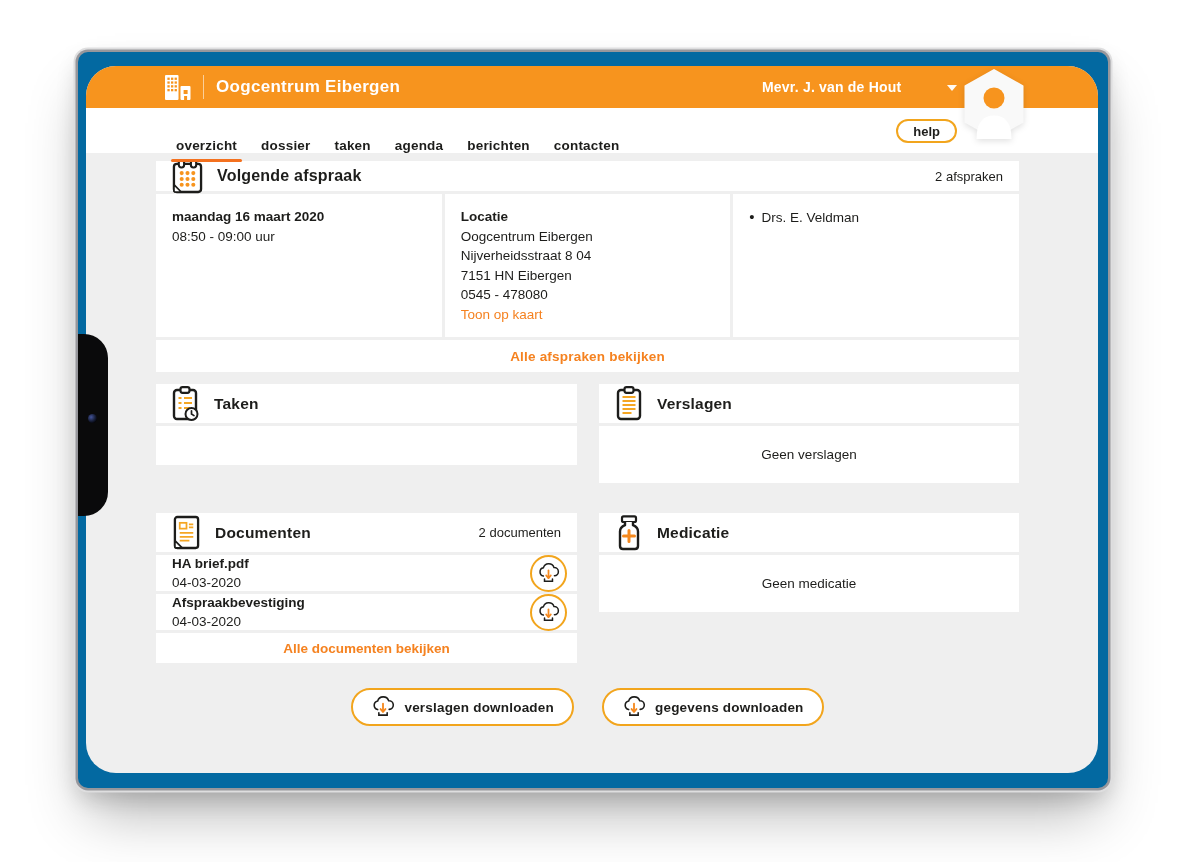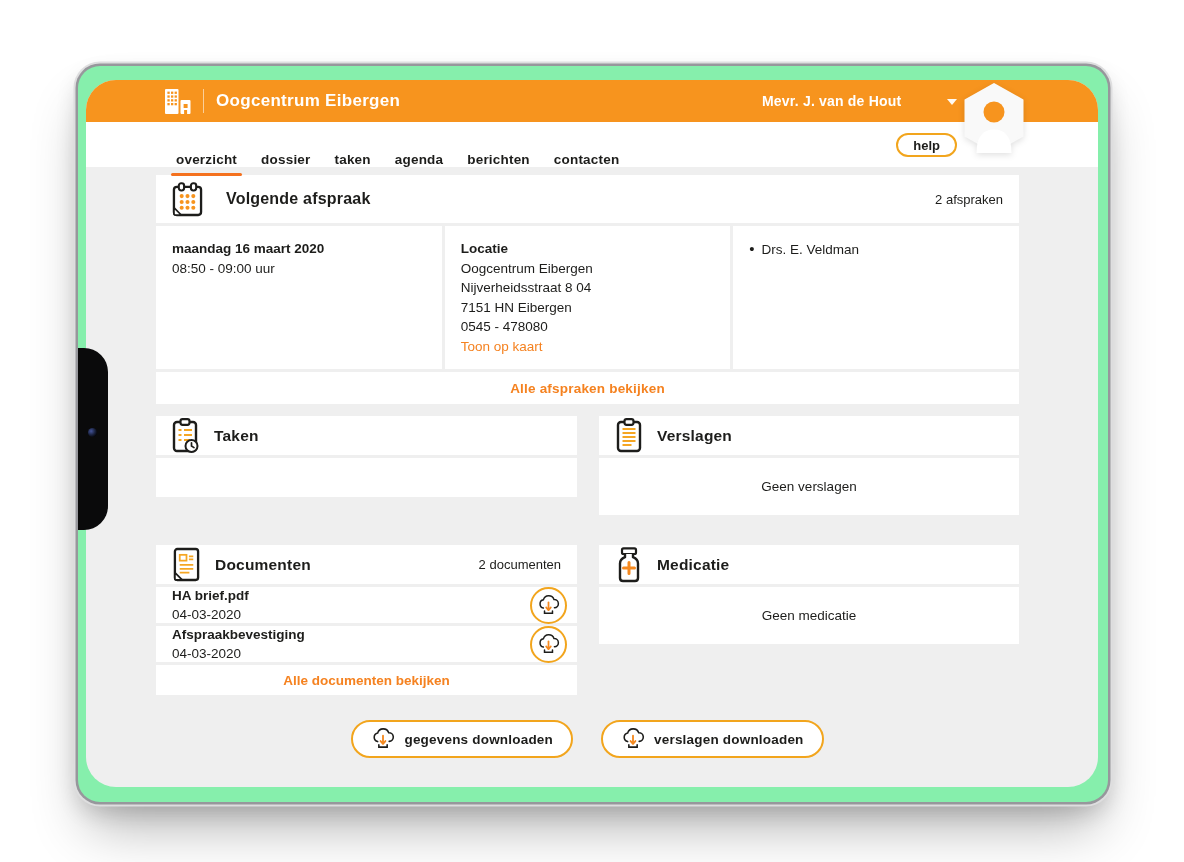--- a/index.html
+++ b/index.html
@@ -1,22 +1,22 @@
 <!DOCTYPE html>
 <html><head>
 <meta charset="utf-8">
 <style>
   html,body{margin:0;padding:0;background:#ffffff;}
   *{box-sizing:border-box;}
   .stage{position:relative;width:1184px;height:862px;background:#fff;overflow:hidden;
          font-family:"Liberation Sans","DejaVu Sans",sans-serif;color:#1d1d1b;}
 
   
-  .tablet{position:absolute;left:78px;top:66px;width:1030px;height:736px;
-          background:#86efac;border-radius:22px;
+  .tablet{position:absolute;left:78px;top:52px;width:1030px;height:736px;
+          background:#0369a1;border-radius:10px;
           box-shadow:0 0 0 2.5px #97979c,0 0 0 4.5px #dededf,
                      0 34px 55px -10px rgba(0,0,0,.30),0 10px 22px rgba(0,0,0,.16);}
   .screen{position:absolute;left:8px;top:14px;width:1012px;height:707px;
           background:#efefef;border-radius:30px;overflow:hidden;}
   .camera-bump{position:absolute;left:0;top:282px;width:30px;height:182px;
           background:#0a0a0b;border-radius:0 24px 24px 0;}
   .camera-dot{position:absolute;left:10px;top:80px;width:9px;height:9px;border-radius:50%;
           background:radial-gradient(circle at 35% 35%,#44549a 0%,#1b2340 45%,#05060c 75%);}
 
   
@@ -36,21 +36,21 @@
           padding-left:90px;gap:24px;}
   .tab{position:relative;font-size:13.5px;font-weight:700;letter-spacing:.2px;cursor:pointer;}
   .tab.active::after{content:"";position:absolute;left:-5px;right:-5px;bottom:-9px;height:3.5px;
           background:#f4711f;border-radius:2px;}
   .help-btn{position:absolute;right:141px;top:11px;height:24px;padding:0 15px;
           border:2px solid #f2a51d;border-radius:13px;background:#fff;
           font-size:13px;font-weight:700;color:#1d1d1b;display:flex;align-items:center;cursor:pointer;}
 
   
   .content{padding:8px 79px 0 70px;}
-  .card-head{height:48px;display:flex;align-items:center;padding:0 16px;background:#fff;gap:9px;}
+  .card-head{height:30px;display:flex;align-items:center;padding:0 16px;background:#fff;}
   .card-head .ttl{font-size:16px;font-weight:700;letter-spacing:.2px;margin-left:14px;}
   .card-head .count{margin-left:auto;font-size:13px;color:#1d1d1b;}
   .gap3{height:3px;}
 
   .appt-cols{display:grid;grid-template-columns:1fr 1fr 1fr;column-gap:3px;}
   .appt-col{background:#fff;min-height:137px;padding:13px 16px;font-size:13.5px;line-height:19.5px;}
   .b{font-weight:700;}
   .maplink{color:#f58220;cursor:pointer;display:inline-block;}
   .view-all{height:32px;background:#fff;display:flex;align-items:center;justify-content:center;
             color:#f58220;font-size:13.5px;font-weight:700;letter-spacing:.2px;cursor:pointer;}
@@ -306,32 +306,32 @@
         <div class="footer-btns">
           <button class="pill-btn">
             <span style="display:flex;">
               <svg width="24" height="24" viewBox="0 0 26 26">
                 <path d="M7.2 15.8 A4.7 4.7 0 0 1 7.2 6.6 A6.3 6.3 0 0 1 19.2 6.2 A4.3 4.3 0 0 1 19.7 15.6" fill="none" stroke="#1d1d1b" stroke-width="1.7" stroke-linecap="round"></path>
                 <path d="M13 9.5 L13 17.8" stroke="#f5891f" stroke-width="2" stroke-linecap="round"></path>
                 <path d="M10.4 15.2 L13 18.2 L15.6 15.2" fill="none" stroke="#f5891f" stroke-width="2" stroke-linecap="round" stroke-linejoin="round"></path>
                 <path d="M8.5 19.3 L8.5 21.8 L17.5 21.8 L17.5 19.3" fill="none" stroke="#1d1d1b" stroke-width="1.7" stroke-linecap="round"></path>
               </svg>
             </span>
-            <span>gegevens downloaden</span>
+            <span>verslagen downloaden</span>
           </button>
           <button class="pill-btn">
             <span style="display:flex;">
               <svg width="24" height="24" viewBox="0 0 26 26">
                 <path d="M7.2 15.8 A4.7 4.7 0 0 1 7.2 6.6 A6.3 6.3 0 0 1 19.2 6.2 A4.3 4.3 0 0 1 19.7 15.6" fill="none" stroke="#1d1d1b" stroke-width="1.7" stroke-linecap="round"></path>
                 <path d="M13 9.5 L13 17.8" stroke="#f5891f" stroke-width="2" stroke-linecap="round"></path>
                 <path d="M10.4 15.2 L13 18.2 L15.6 15.2" fill="none" stroke="#f5891f" stroke-width="2" stroke-linecap="round" stroke-linejoin="round"></path>
                 <path d="M8.5 19.3 L8.5 21.8 L17.5 21.8 L17.5 19.3" fill="none" stroke="#1d1d1b" stroke-width="1.7" stroke-linecap="round"></path>
               </svg>
             </span>
-            <span>verslagen downloaden</span>
+            <span>gegevens downloaden</span>
           </button>
         </div>
 
       </main>
     </div>
 
     <div class="camera-bump">
       <div class="camera-dot"></div>
     </div>
   </div>

